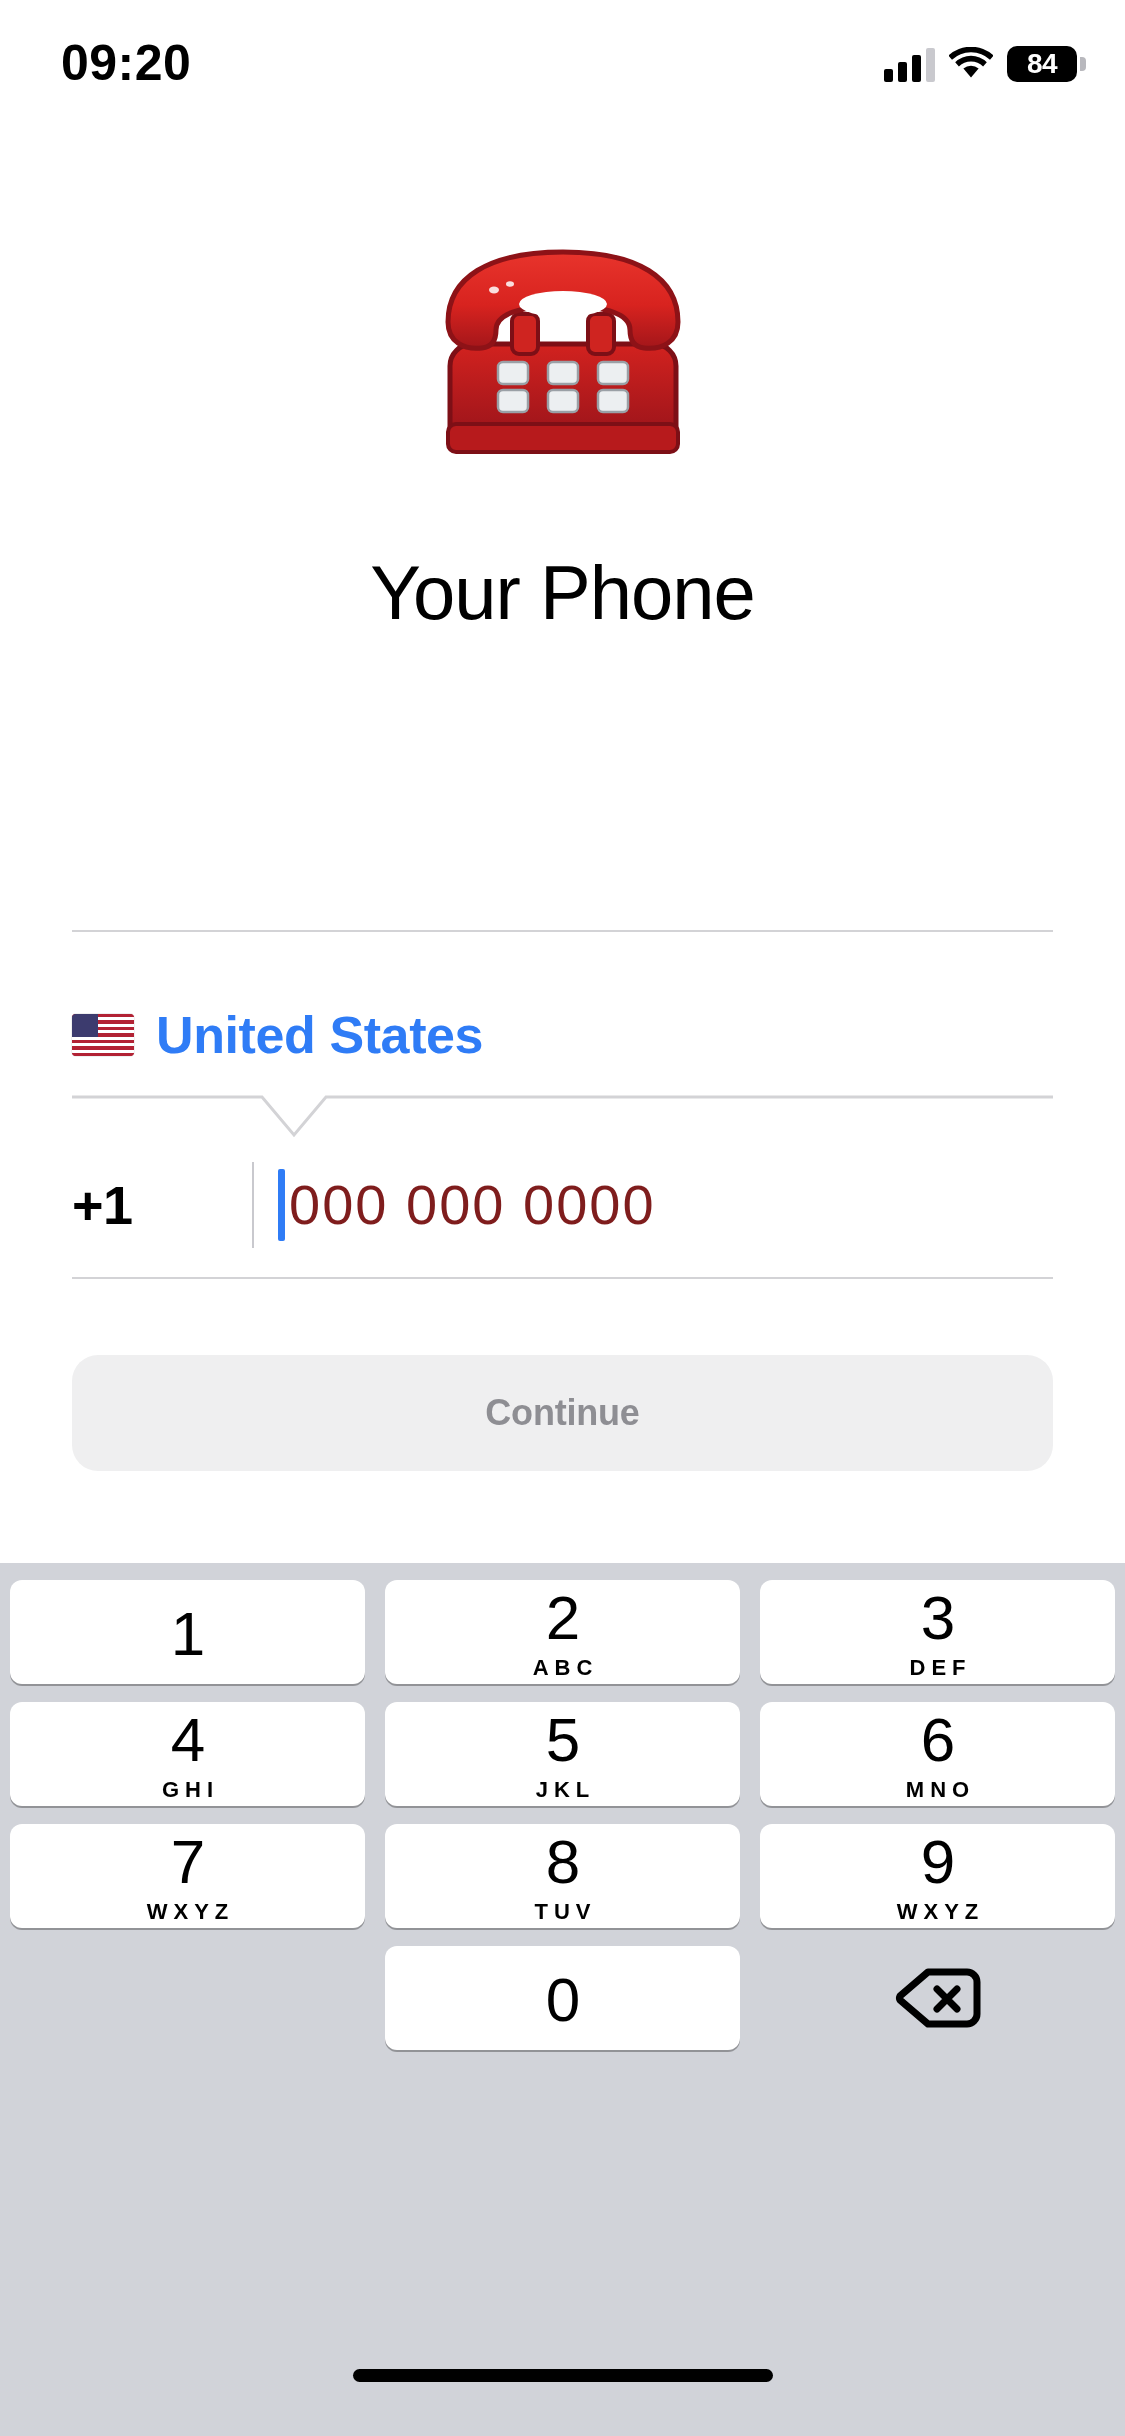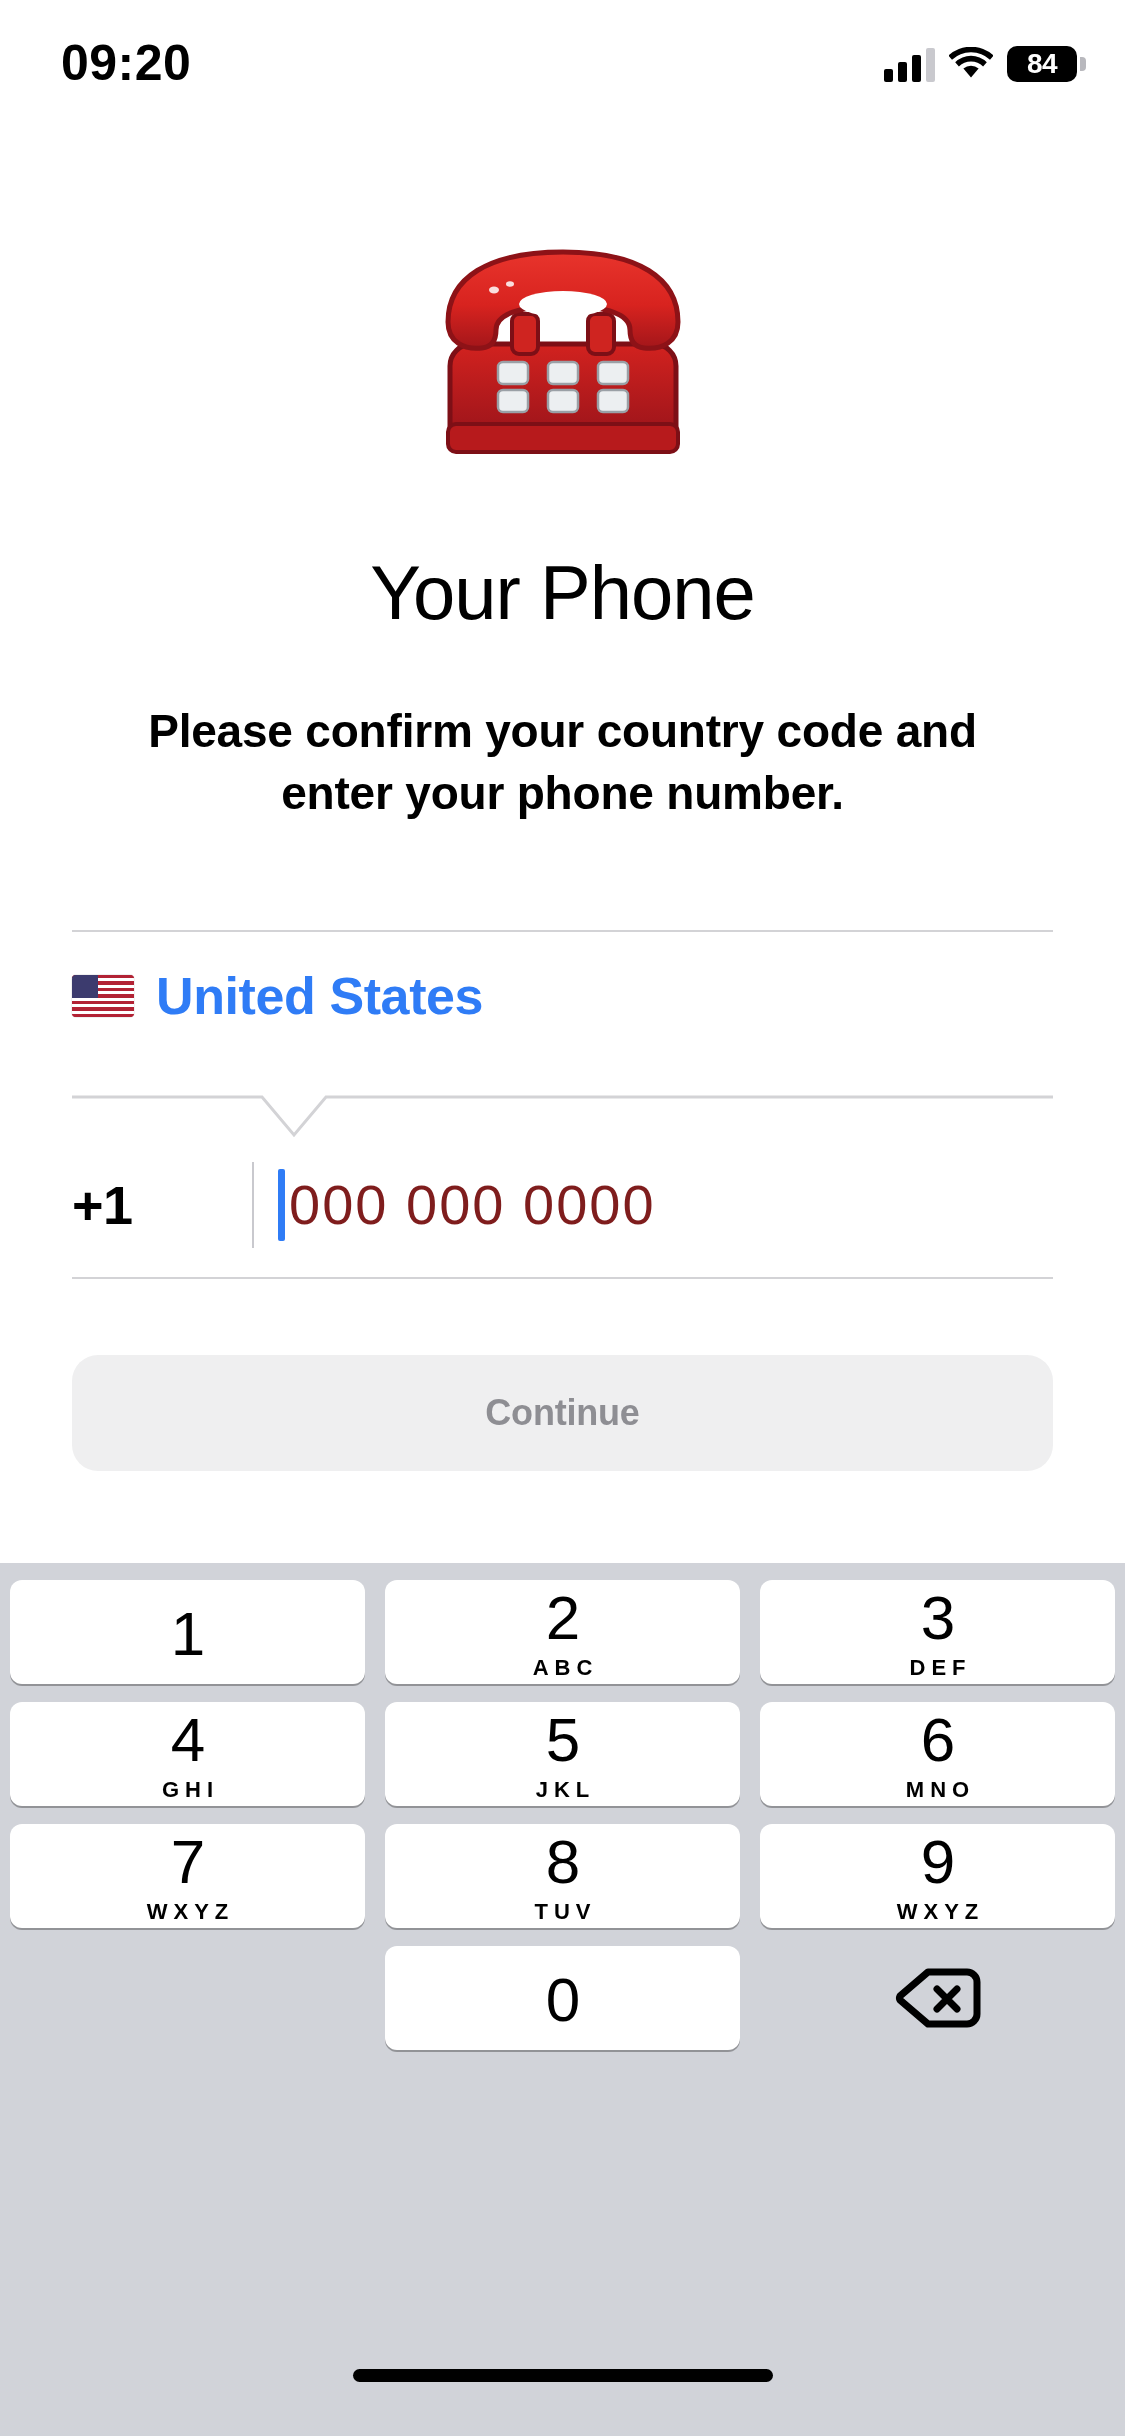--- a/index.html
+++ b/index.html
@@ -93,21 +93,21 @@
 
   .rule {
     position:absolute; left:72px;
     width:981px; height:2px;
     background:#d3d3d6;
   }
   .rule-top    { top:930px; }
   .rule-bottom { top:1277px; }
 
   .country-row {
-    position:absolute; left:72px; top:951px;
+    position:absolute; left:72px; top:990px;
     width:981px; height:90px;
     display:flex; align-items:center;
   }
   .flag-fallback {
     width:62px; height:42px; margin-right:22px;
     border-radius:4px; overflow:hidden; position:relative;
     background:#b22234;
     box-shadow:0 0 0 1px rgba(0,0,0,.06);
     flex:0 0 auto;
   }
@@ -287,21 +287,20 @@
       <rect x="156" y="96" width="26" height="40" rx="7" fill="#cf2420" stroke="#7d0f16" stroke-width="4"></rect>
 
       <path d="M16 104 c0 -44 40 -70 115 -70 s115 26 115 70 c0 20 -16 28 -34 26 -10 -1 -14 -8 -14 -18 0 -16 -24 -24 -67 -24 s-67 8 -67 24 c0 10 -4 17 -14 18 -18 2 -34 -6 -34 -26Z" fill="url(#hgrad)" stroke="#8d1217" stroke-width="5"></path>
       <ellipse cx="131" cy="86" rx="44" ry="13" fill="#ffffff"></ellipse>
       <ellipse cx="62" cy="72" rx="5" ry="3.4" fill="#ffffff" opacity="0.85"></ellipse>
       <ellipse cx="78" cy="66" rx="4" ry="2.8" fill="#ffffff" opacity="0.85"></ellipse>
     </svg>
   </div>
 
   <div class="title">Your Phone</div>
-  <div class="subtitle">Please confirm your country code and enter your phone number.</div>
 
   <div class="form">
 
     <div class="rule rule-top"></div>
 
     <div class="country-row">
       <span class="flag-fallback">
         <span class="stripes"></span>
         <span class="canton"></span>
       </span>

